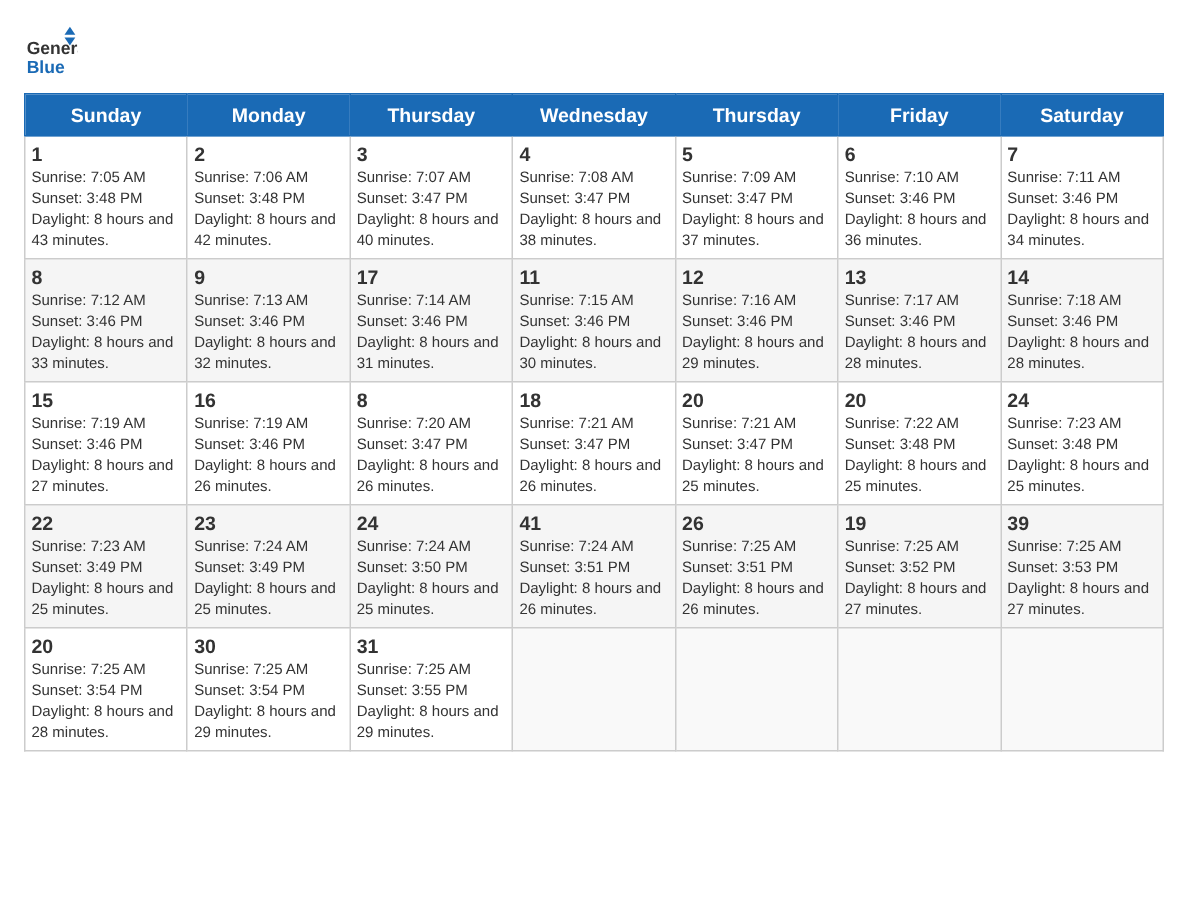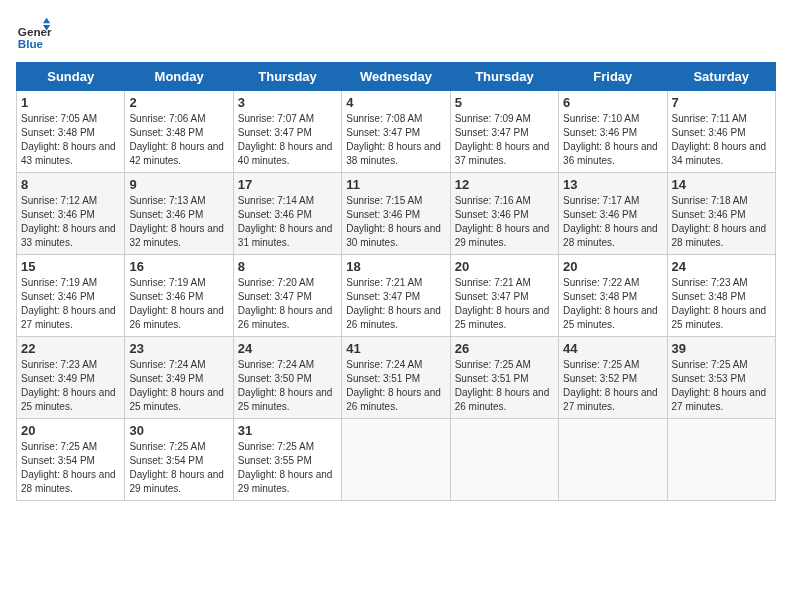--- a/index.html
+++ b/index.html
@@ -320,21 +320,21 @@
       </td>
         <td>
         <span class="day-number">26</span>
         <div class="day-info">
           Sunrise: 7:25 AM<br>
           Sunset: 3:51 PM<br>
           Daylight: 8 hours and 26 minutes.
         </div>
       </td>
         <td>
-        <span class="day-number">44</span>
+        <span class="day-number">19</span>
         <div class="day-info">
           Sunrise: 7:25 AM<br>
           Sunset: 3:52 PM<br>
           Daylight: 8 hours and 27 minutes.
         </div>
       </td>
         <td>
         <span class="day-number">39</span>
         <div class="day-info">
           Sunrise: 7:25 AM<br>

